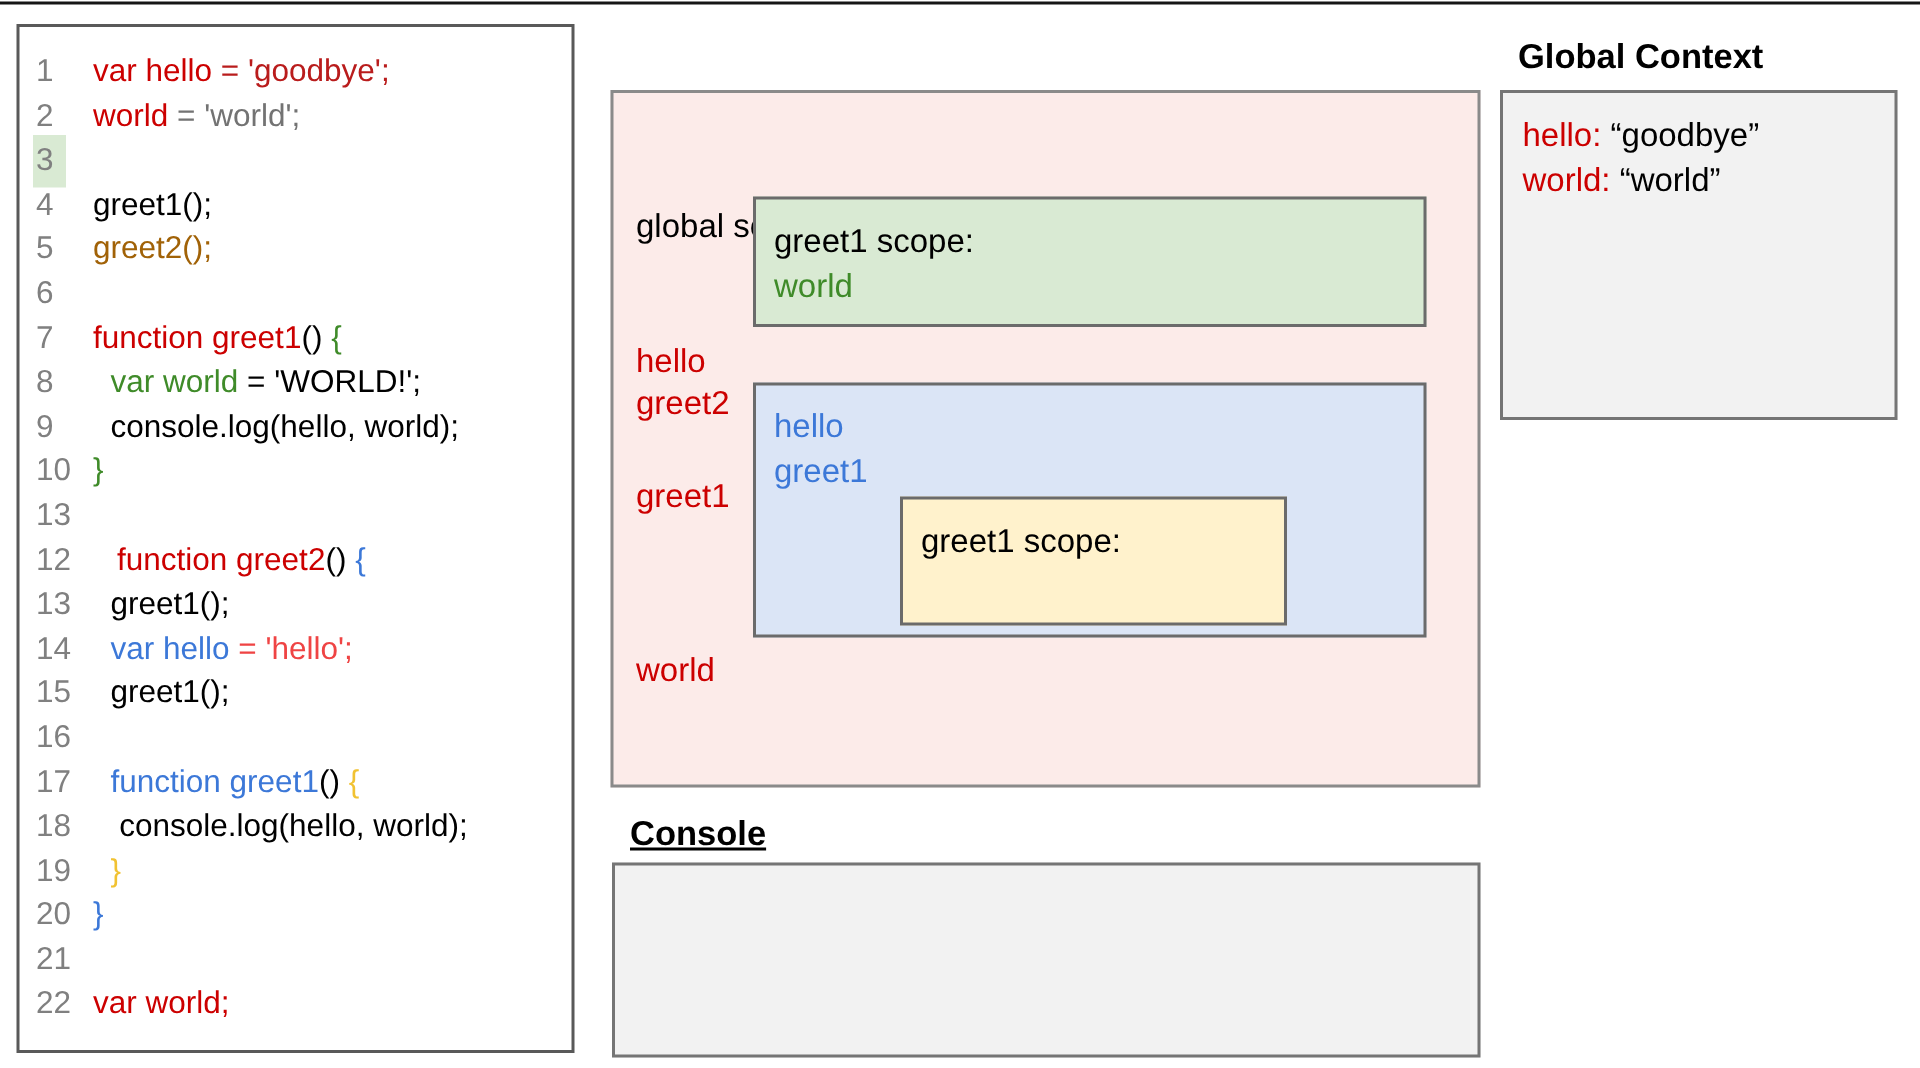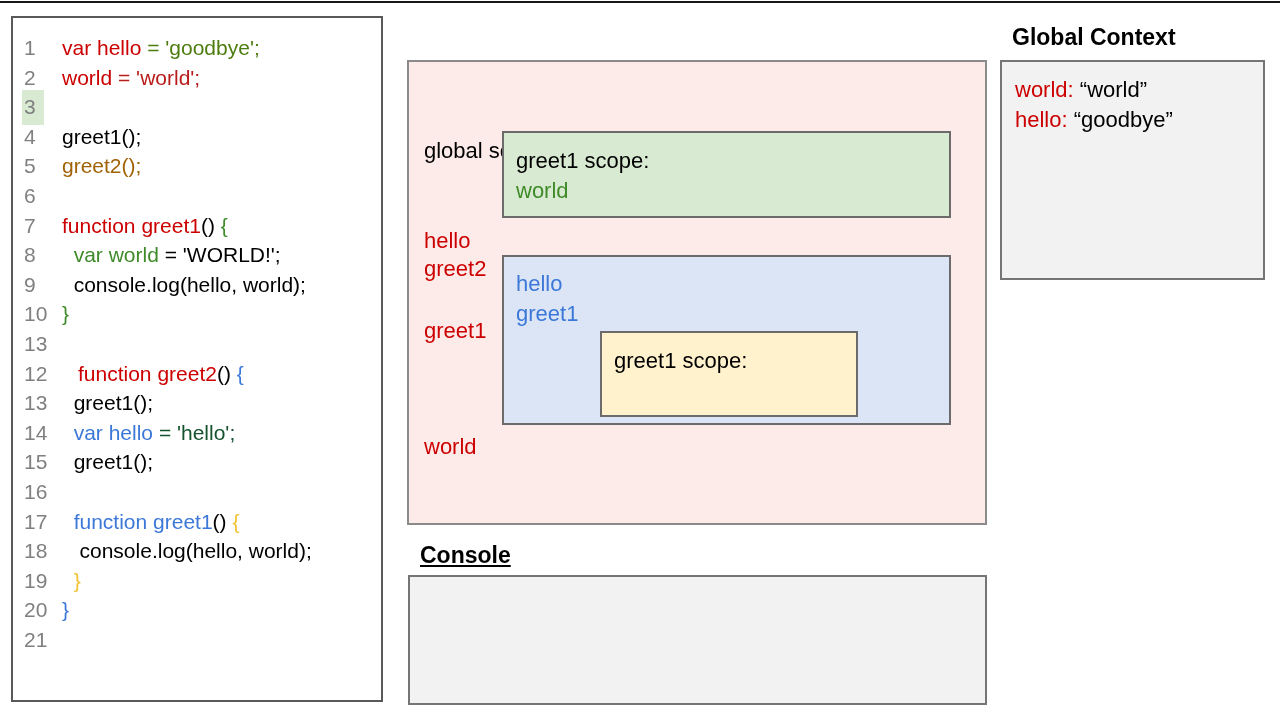--- a/index.html
+++ b/index.html
@@ -51,25 +51,25 @@
 </head>
 <body>
 
 <div class="stage">
   <div class="topline"></div>
 
   <section class="code-panel">
     <div class="code-lines">
         <div class="code-row">
           <span class="ln"><span class="lnum">1</span></span>
-          <span class="codetext"><span style="color: rgb(204, 0, 0);">var hello</span><span style="color: #4d7c0f;"> = 'goodbye';</span></span>
+          <span class="codetext"><span style="color: rgb(204, 0, 0);">var hello</span><span style="color: #b91c1c;"> = 'goodbye';</span></span>
         </div>
         <div class="code-row">
           <span class="ln"><span class="lnum">2</span></span>
-          <span class="codetext"><span style="color: rgb(204, 0, 0);">world</span><span style="color: #b91c1c;"> = 'world';</span></span>
+          <span class="codetext"><span style="color: rgb(204, 0, 0);">world</span><span style="color: #737373;"> = 'world';</span></span>
         </div>
         <div class="code-row hl">
           <span class="ln"><span class="lnum">3</span></span>
           <span class="codetext"></span>
         </div>
         <div class="code-row">
           <span class="ln"><span class="lnum">4</span></span>
           <span class="codetext"><span style="color: rgb(0, 0, 0);">greet1();</span></span>
         </div>
         <div class="code-row">
@@ -103,21 +103,21 @@
         <div class="code-row">
           <span class="ln"><span class="lnum">12</span></span>
           <span class="codetext"><span style="color: rgb(204, 0, 0); margin-left: 16px;">function greet2</span><span style="color: rgb(0, 0, 0);">() </span><span style="color: rgb(60, 120, 216);">{</span></span>
         </div>
         <div class="code-row">
           <span class="ln"><span class="lnum">13</span></span>
           <span class="codetext"><span style="color: rgb(0, 0, 0);">  greet1();</span></span>
         </div>
         <div class="code-row">
           <span class="ln"><span class="lnum">14</span></span>
-          <span class="codetext"><span style="color: rgb(0, 0, 0);">  </span><span style="color: rgb(60, 120, 216);">var hello</span><span style="color: #14532d;"> = 'hello';</span></span>
+          <span class="codetext"><span style="color: rgb(0, 0, 0);">  </span><span style="color: rgb(60, 120, 216);">var hello</span><span style="color: #ef4444;"> = 'hello';</span></span>
         </div>
         <div class="code-row">
           <span class="ln"><span class="lnum">15</span></span>
           <span class="codetext"><span style="color: rgb(0, 0, 0);">  greet1();</span></span>
         </div>
         <div class="code-row">
           <span class="ln"><span class="lnum">16</span></span>
           <span class="codetext"></span>
         </div>
         <div class="code-row">
@@ -132,20 +132,24 @@
           <span class="ln"><span class="lnum">19</span></span>
           <span class="codetext"><span style="color: rgb(0, 0, 0);">  </span><span style="color: rgb(241, 194, 50);">}</span></span>
         </div>
         <div class="code-row">
           <span class="ln"><span class="lnum">20</span></span>
           <span class="codetext"><span style="color: rgb(60, 120, 216);">}</span></span>
         </div>
         <div class="code-row">
           <span class="ln"><span class="lnum">21</span></span>
           <span class="codetext"></span>
+        </div>
+        <div class="code-row">
+          <span class="ln"><span class="lnum">22</span></span>
+          <span class="codetext"><span style="color: rgb(204, 0, 0);">var world;</span></span>
         </div>
       </div>
   </section>
 
 
   <div class="pink-box">
     <div class="top-stack dtext">
       <div>global scope:</div>
       <div style="color: rgb(204, 0, 0);">hello</div>
       <div style="color: rgb(204, 0, 0);">greet1</div>
@@ -167,16 +171,16 @@
         <div class="dtext">greet1 scope:</div>
       </div>
     </div>
   </div>
 
   <h2 class="title console-title">Console</h2>
   <div class="console-box"></div>
 
   <h2 class="title gc-title">Global Context</h2>
   <div class="gc-box">
+    <div class="dtext"><span style="color: rgb(204, 0, 0);">hello:</span><span style="color: rgb(0, 0, 0);"> “goodbye”</span></div>
     <div class="dtext"><span style="color: rgb(204, 0, 0);">world:</span><span style="color: rgb(0, 0, 0);"> “world”</span></div>
-    <div class="dtext"><span style="color: rgb(204, 0, 0);">hello:</span><span style="color: rgb(0, 0, 0);"> “goodbye”</span></div>
   </div>
 </div>
 
 </body></html>

